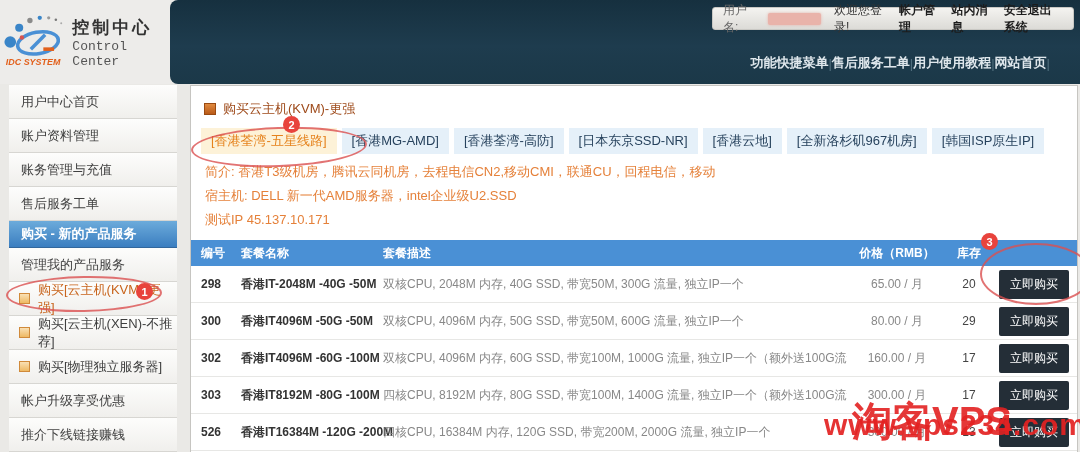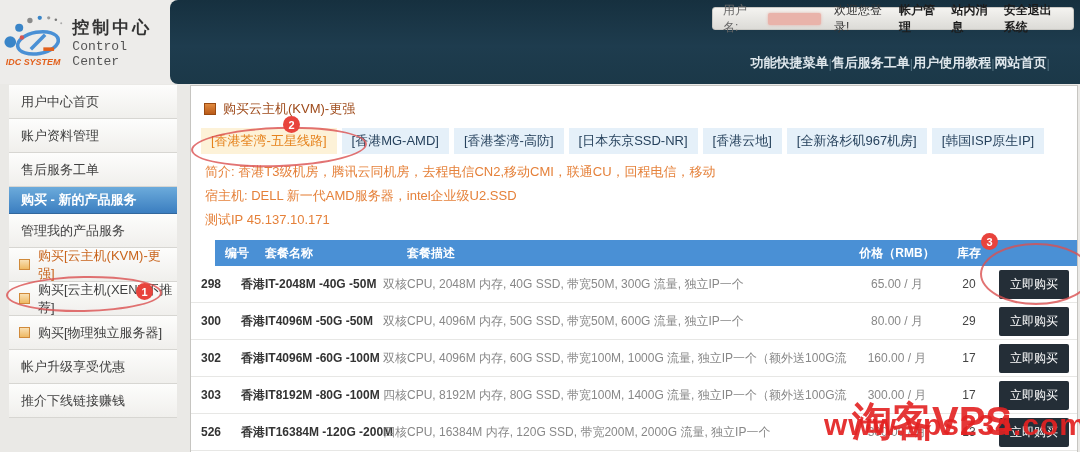--- a/index.html
+++ b/index.html
@@ -49,21 +49,21 @@
               border:1px solid #9a4a12;display:inline-block;}
   .tab-bar{display:flex;gap:5px;margin:4px 10px 0;height:26px;}
   .tab{background:#e5f0f9;color:#27425d;font-size:13px;padding:0 10px;line-height:26px;
        cursor:pointer;white-space:nowrap;}
   .tab.selected{background:#fdf2d8;color:#e5821c;}
   .intro{padding:6px 14px 2px;font-size:13px;line-height:24px;color:#e5813a;}
   .intro div{white-space:nowrap;}
 
   .tbl{width:100%;margin-top:6px;}
   .tr{display:flex;align-items:center;}
-  .tr.head{height:26px;background:#4a90d5;color:#fff;font-size:12px;font-weight:bold;margin-left:24px;}
+  .tr.head{height:26px;background:#4a90d5;color:#fff;font-size:12px;font-weight:bold;}
   .tr.row{height:36px;border-bottom:1px solid #e7e7e5;font-size:12px;background:#fff;}
   .c-id{width:50px;padding-left:10px;box-sizing:border-box;font-weight:bold;color:#333;}
   .c-name{width:142px;font-weight:bold;color:#333;white-space:nowrap;}
   .c-desc{flex:1;color:#888;white-space:nowrap;overflow:hidden;}
   .c-price{width:100px;text-align:center;color:#888;}
   .c-stock{width:44px;text-align:center;color:#444;}
   .c-btn{width:86px;display:flex;justify-content:center;}
   .tr.head .c-id,.tr.head .c-name,.tr.head .c-desc{color:#fff;}
   .tr.head .c-price,.tr.head .c-stock{color:#fff;}
   .buy{background:#242e37;color:#fff;border:none;font-size:12px;padding:6px 11px;
@@ -130,20 +130,21 @@
     <span class="sep">|</span>
     <span class="menu-link">用户使用教程</span>
     <span class="sep">|</span>
     <span class="menu-link">网站首页</span>
     <span class="sep">|</span>
   </nav>
 
   <aside class="sidebar">
     <div class="s-item"><span class="s-label">用户中心首页</span></div>
     <div class="s-item"><span class="s-label">账户资料管理</span></div>
+    <div class="s-item"><span class="s-label">账务管理与充值</span></div>
     <div class="s-item"><span class="s-label">售后服务工单</span></div>
     <div class="s-item active"><span class="s-label">购买 - 新的产品服务</span></div>
     <div class="s-item"><span class="s-label">管理我的产品服务</span></div>
     <div class="s-item sub">
       <span class="sq-icon"></span>
       <span class="s-label hl">购买[云主机(KVM)-更强]</span>
     </div>
     <div class="s-item sub">
       <span class="sq-icon"></span>
       <span class="s-label">购买[云主机(XEN)-不推荐]</span>

